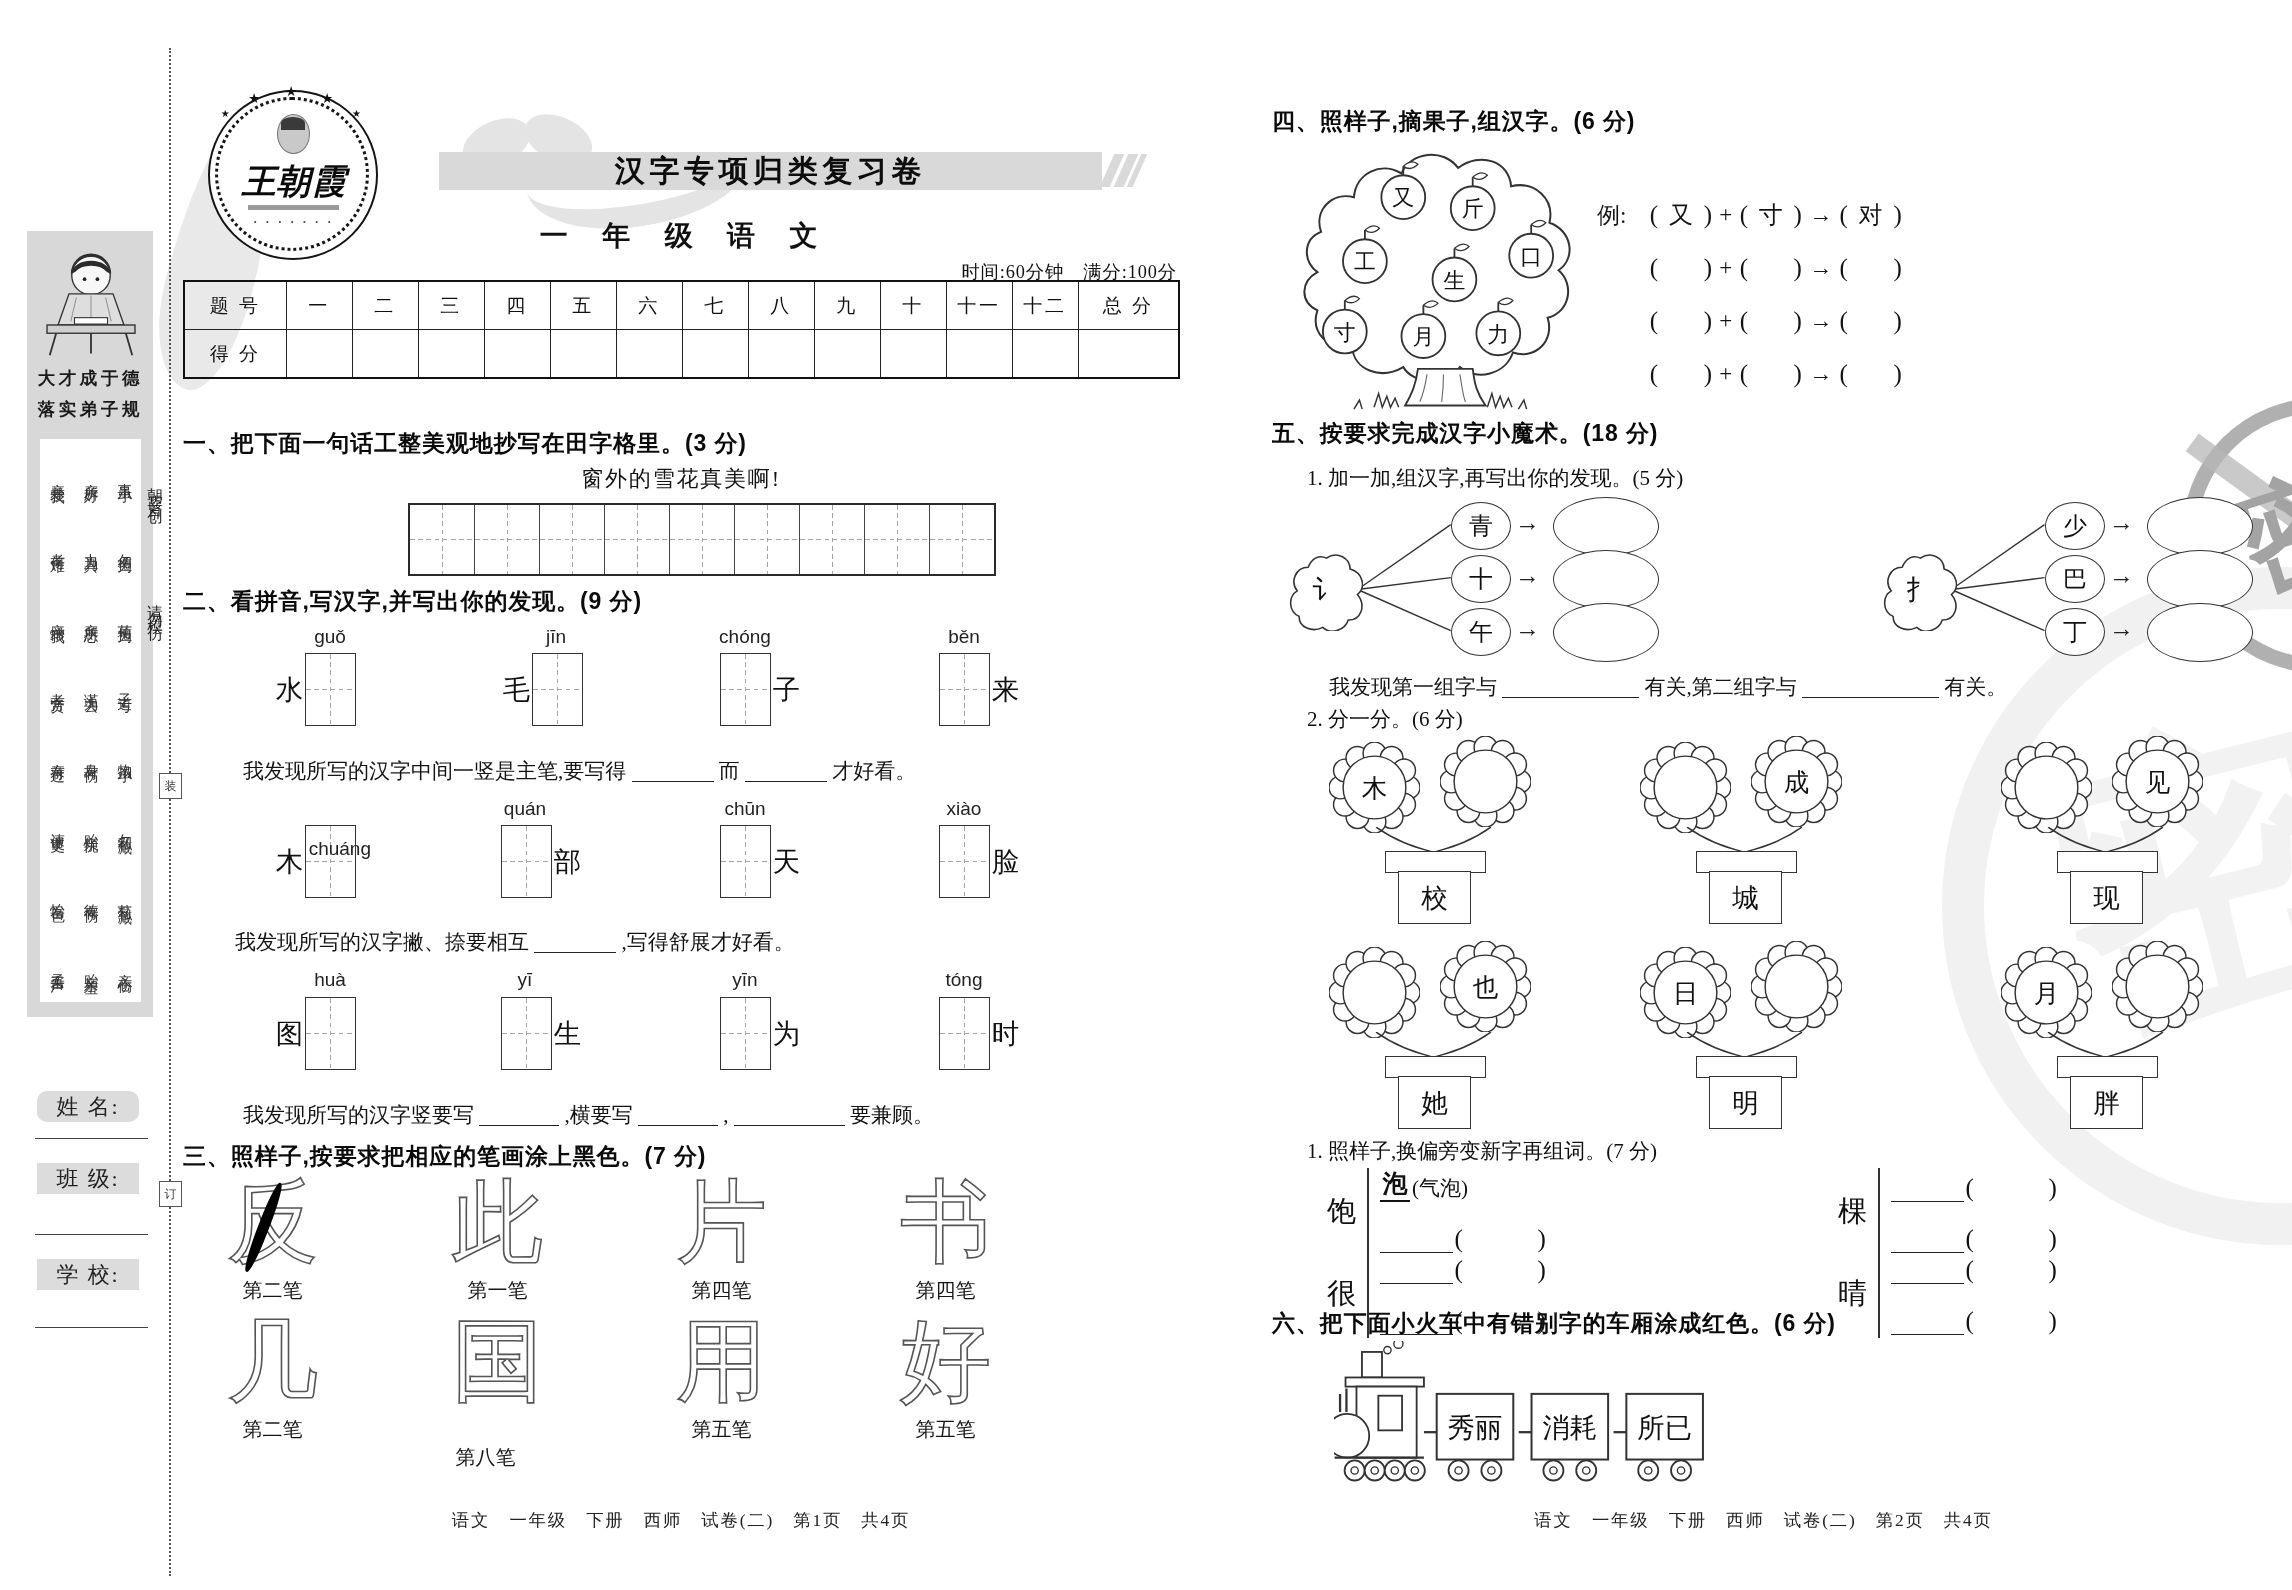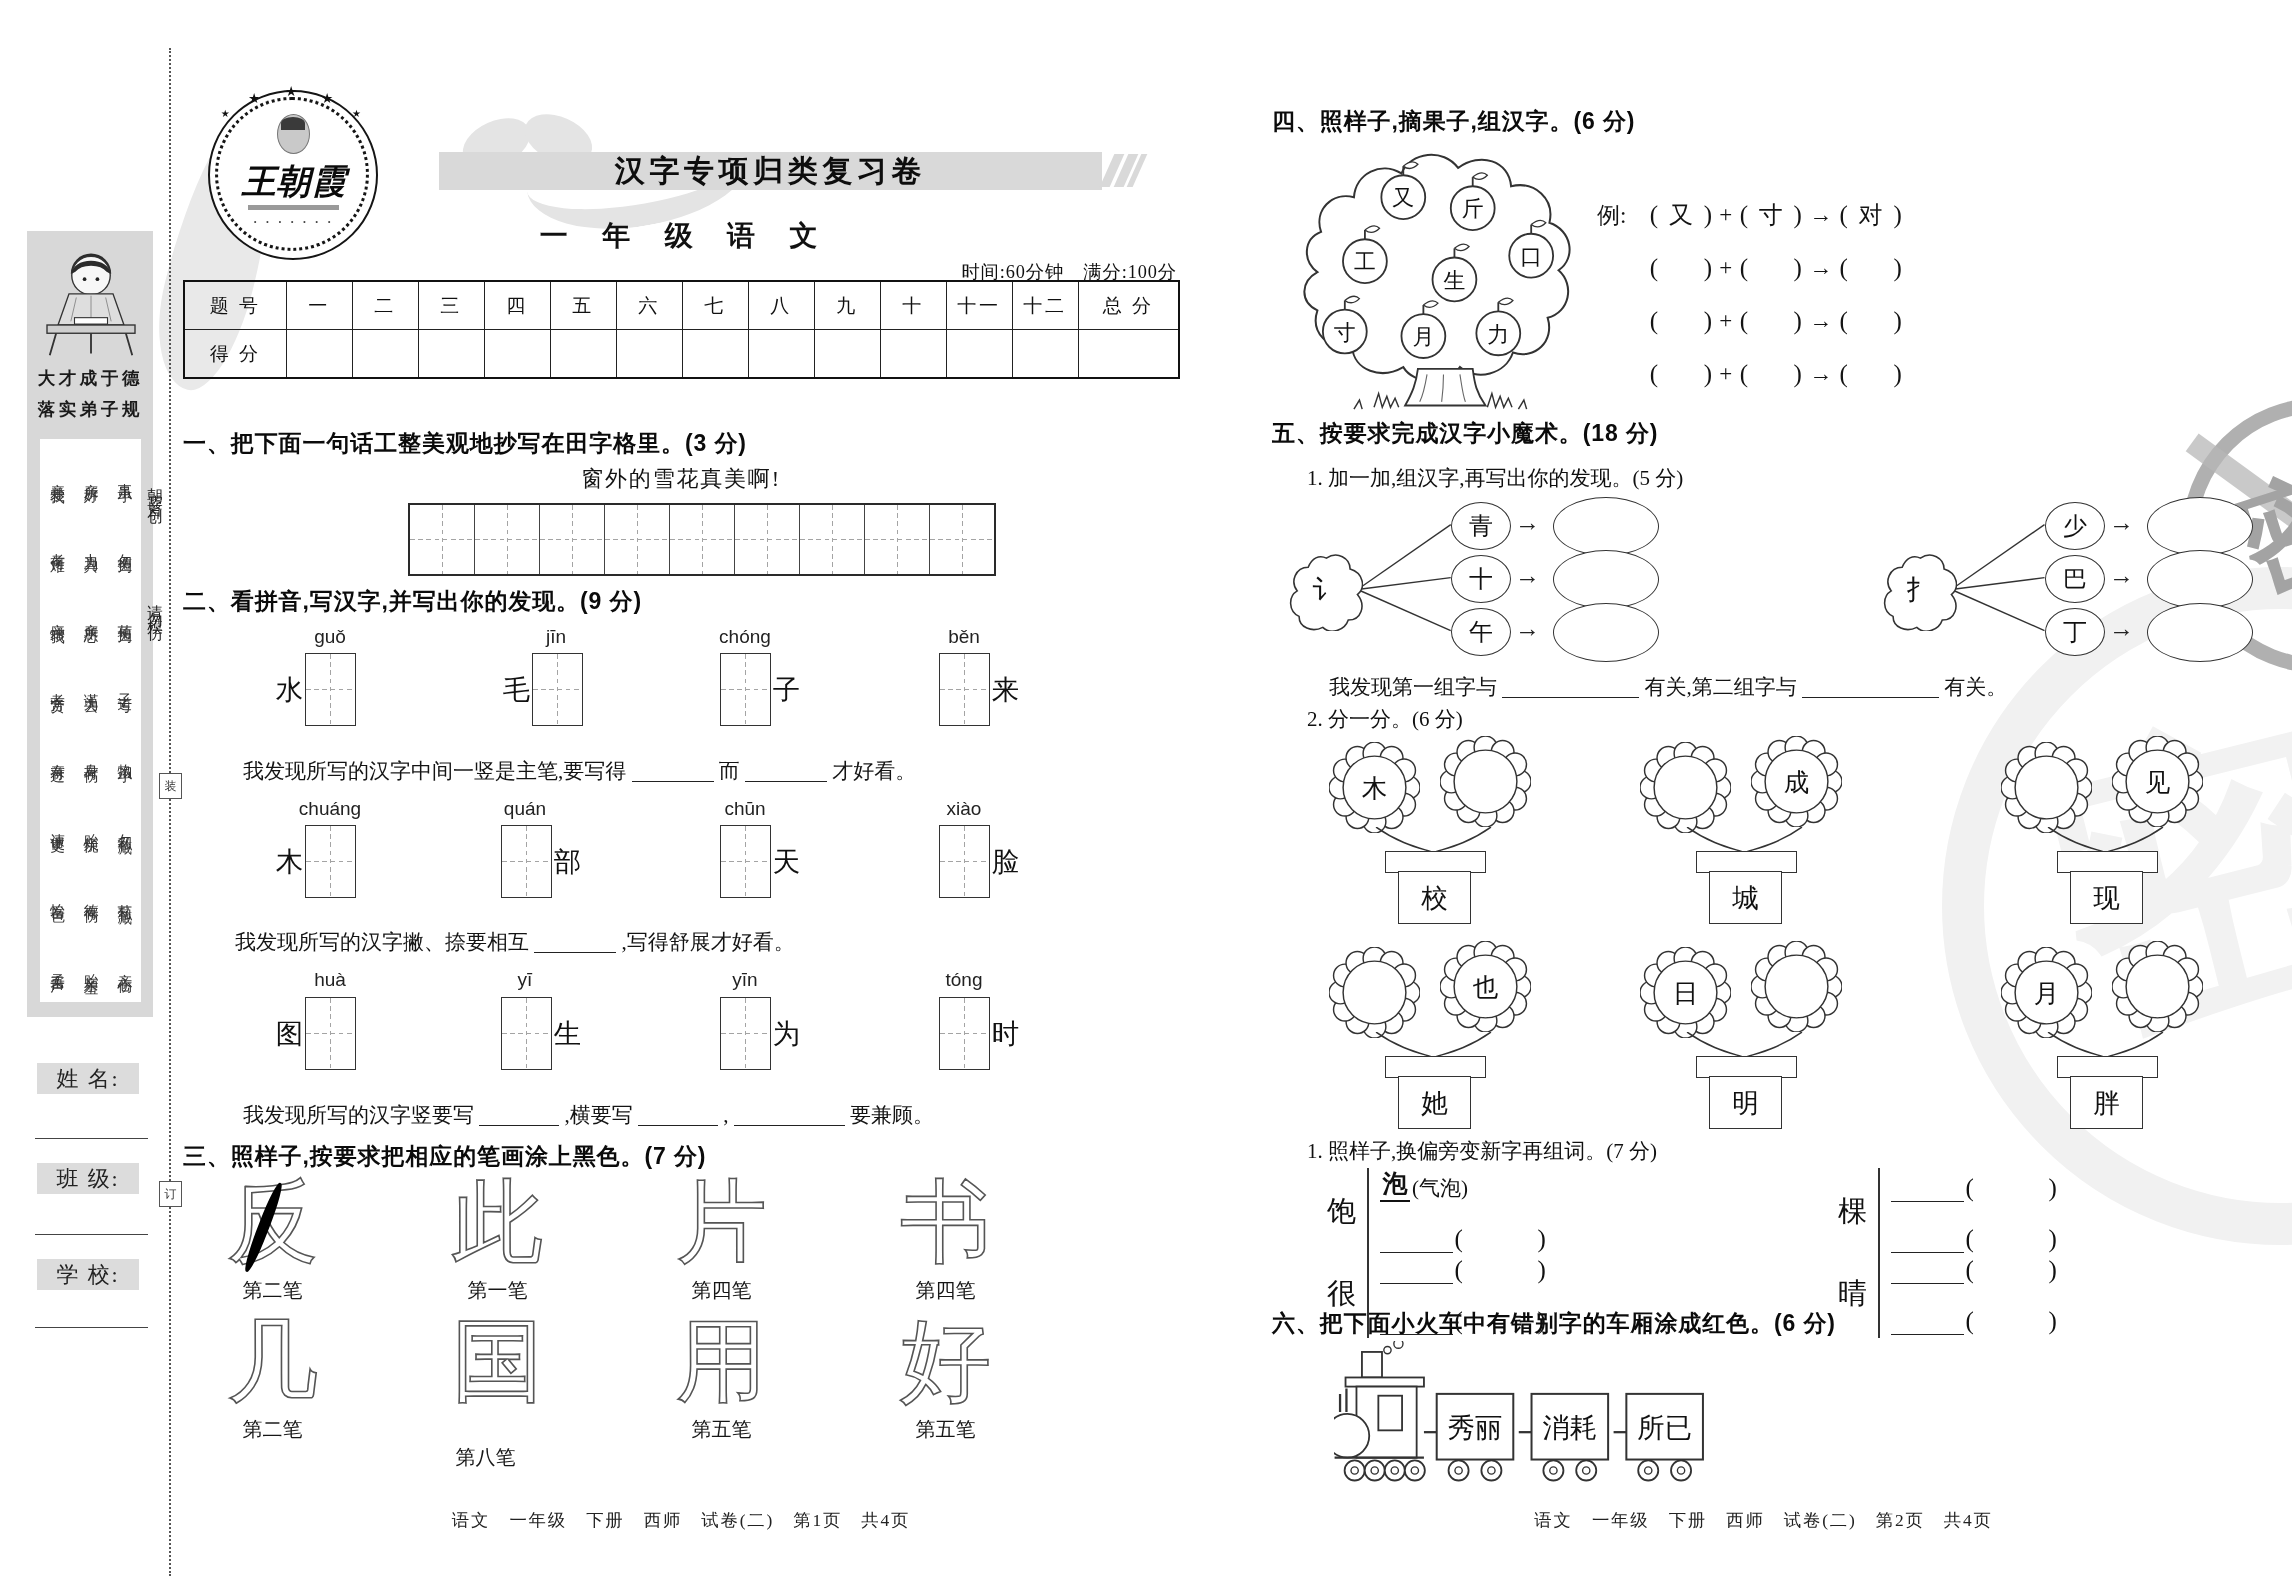--- a/index.html
+++ b/index.html
@@ -413,21 +413,21 @@
         <circle cx="344" cy="142" r="11" fill="#fff" stroke="#333" stroke-width="2"></circle>
         <circle cx="344" cy="142" r="4" fill="#fff" stroke="#333" stroke-width="1.5"></circle>
         <circle cx="380" cy="142" r="11" fill="#fff" stroke="#333" stroke-width="2"></circle>
         <circle cx="380" cy="142" r="4" fill="#fff" stroke="#333" stroke-width="1.5"></circle>
       </g>
   </svg>
 
   <div class="abs footer" style="left:1270px;top:1508px;width:987px;text-align:center;">语文　一年级　下册　西师　试卷(二)　第2页　共4页</div>
 <div class="abs binding-mark" style="top: 773px;">装</div>
     <div class="abs binding-mark" style="top: 1181px;">订</div>
-    <div class="abs field-chip" style="top: 1063px;">姓 名:</div>
+    <div class="abs field-chip" style="top: 1091px; border-radius: 10px;">姓 名:</div>
     <div class="abs field-line" style="top: 1138px;"></div>
     <div class="abs field-chip" style="top: 1163px;">班 级:</div>
     <div class="abs field-line" style="top: 1234px;"></div>
     <div class="abs field-chip" style="top: 1259px;">学 校:</div>
     <div class="abs field-line" style="top: 1327px;"></div>
     <div class="abs pingroup" style="left: 274px; top: 653px;">
       <span class="gchar">水</span>
       <div class="abox"></div>
     </div>
     <div class="abs pinyin" style="left: 289px; top: 626px; width: 82px;">guǒ</div>
@@ -444,21 +444,21 @@
     <div class="abs pingroup" style="left: 939px; top: 653px;">
       <div class="abox"></div>
       <span class="gchar">来</span>
     </div>
     <div class="abs pinyin" style="left: 923px; top: 626px; width: 82px;">běn</div>
     <div class="abs body-text" style="left: 243px; top: 757px;"><span>我发现所写的汉字中间一竖是主笔,要写得 </span><span class="blank" style="width: 82px;"></span><span> 而 </span><span class="blank" style="width: 82px;"></span><span> 才好看。</span></div>
     <div class="abs pingroup" style="left: 274px; top: 825px;">
       <span class="gchar">木</span>
       <div class="abox"></div>
     </div>
-    <div class="abs pinyin" style="left: 289px; top: 798px; width: 82px;">chuáng</div>
+    <div class="abs pinyin" style="left: 289px; top: 838px; width: 82px; text-align: right;">chuáng</div>
     <div class="abs pingroup" style="left: 501px; top: 825px;">
       <div class="abox"></div>
       <span class="gchar">部</span>
     </div>
     <div class="abs pinyin" style="left: 484px; top: 798px; width: 82px;">quán</div>
     <div class="abs pingroup" style="left: 720px; top: 825px;">
       <div class="abox"></div>
       <span class="gchar">天</span>
     </div>
     <div class="abs pinyin" style="left: 704px; top: 798px; width: 82px;">chūn</div>

